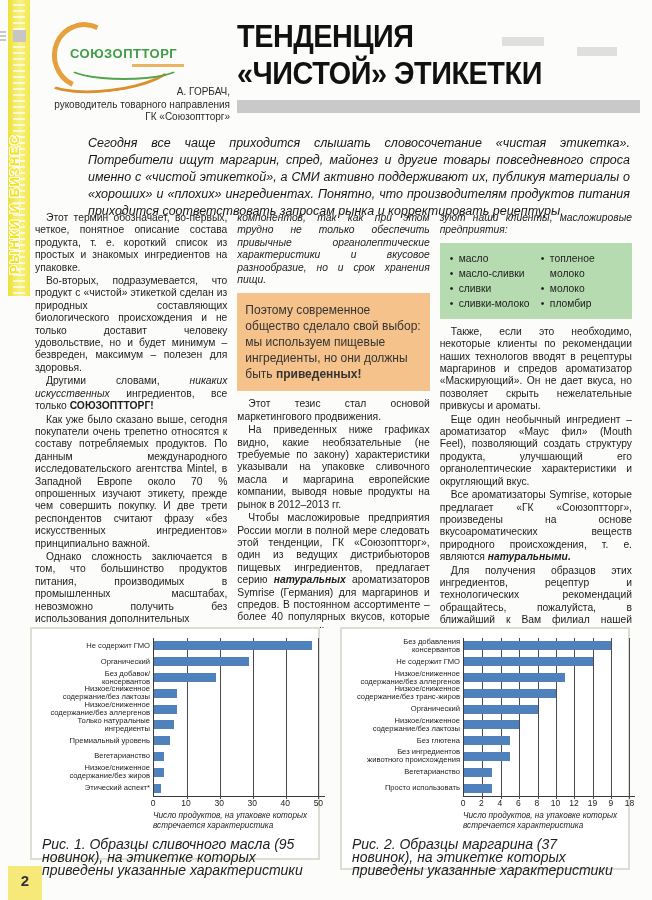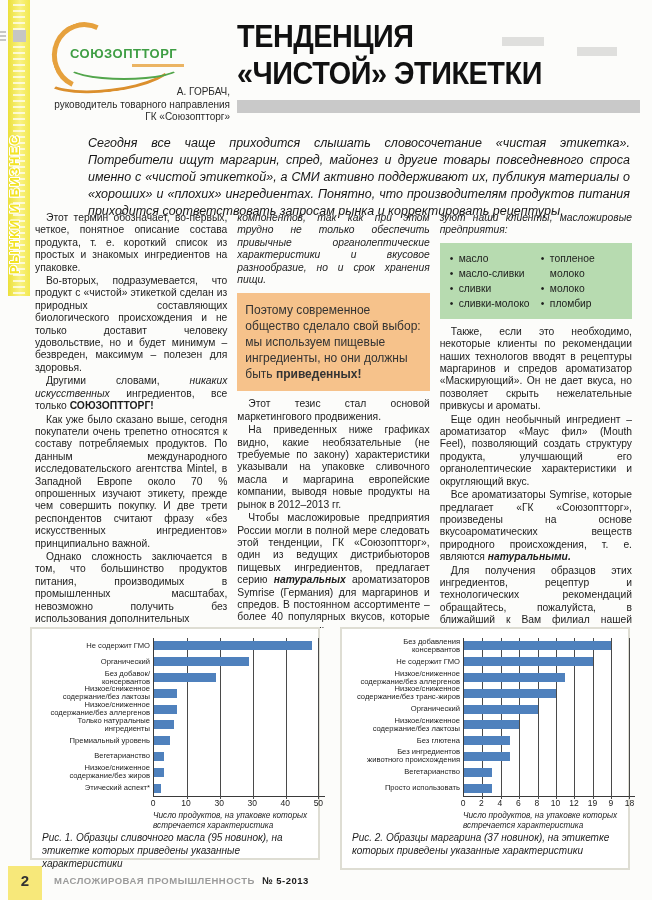--- a/index.html
+++ b/index.html
@@ -66,22 +66,22 @@
   .chart-label{height:15.8px;display:flex;align-items:center;justify-content:flex-end;
     text-align:right;font-size:7.6px;line-height:8px;white-space:pre-line;color:#222;padding-right:3px;}
   .chart-plot-wrap{flex:1;position:relative;}
   .chart-plot{position:relative;height:158px;border-left:1px solid #3a3a3a;border-bottom:1px solid #3a3a3a;}
   .chart-row{height:15.8px;position:relative;z-index:1;display:flex;align-items:center;}
   .chart-bar{height:9px;}
   .gridline{position:absolute;top:0;bottom:-3px;width:1px;background:#4a4a4a;z-index:0;}
   .chart-ticks{position:relative;height:11px;font-size:8.5px;color:#222;}
   .chart-ticks span{position:absolute;top:1px;transform:translateX(-50%);}
   .chart-xlabel{font-style:italic;font-size:8.2px;line-height:10px;color:#222;margin-top:3px;width:172px;}
-  .figure-caption{font-style:italic;font-size:10px;line-height:13px;color:#1d1d1d;
-    padding:0 4px 0 8px;}
+  .figure-caption{font-style:italic;font-size:14px;line-height:13px;color:#1d1d1d;
+    margin-top:7px;padding:0 4px 0 8px;}
   
   .page-num{position:absolute;left:8px;top:866px;width:34px;height:34px;background:#f7e87a;
     font-size:15px;font-weight:bold;color:#333;text-align:center;box-sizing:border-box;padding-top:6px;}
   .footer-line{position:absolute;left:54px;top:875px;font-size:9.5px;font-weight:bold;letter-spacing:.5px;}
   .journal{color:#9a9a9a;}
   .issue{color:#1a1a1a;margin-left:4px;}
 </style>
 </head>
 <body>
 
@@ -306,18 +306,14 @@
               <span style="left: 96.7742%;">18</span>
             </div>
           <div class="chart-xlabel">Число продуктов, на упаковке которых встречается характеристика</div>
         </div>
       </div>
       <div class="figure-caption">Рис. 2. Образцы маргарина (37 новинок), на этикетке которых приведены указанные характеристики</div>
     </div>
   </div>
 
   <div class="page-num">2</div>
-  <div class="footer-line">
-    <span class="journal">МАСЛОЖИРОВАЯ  ПРОМЫШЛЕННОСТЬ</span>
-    <span class="issue">№ 5-2013</span>
-  </div>
 
 </div>
 
 </body></html>

